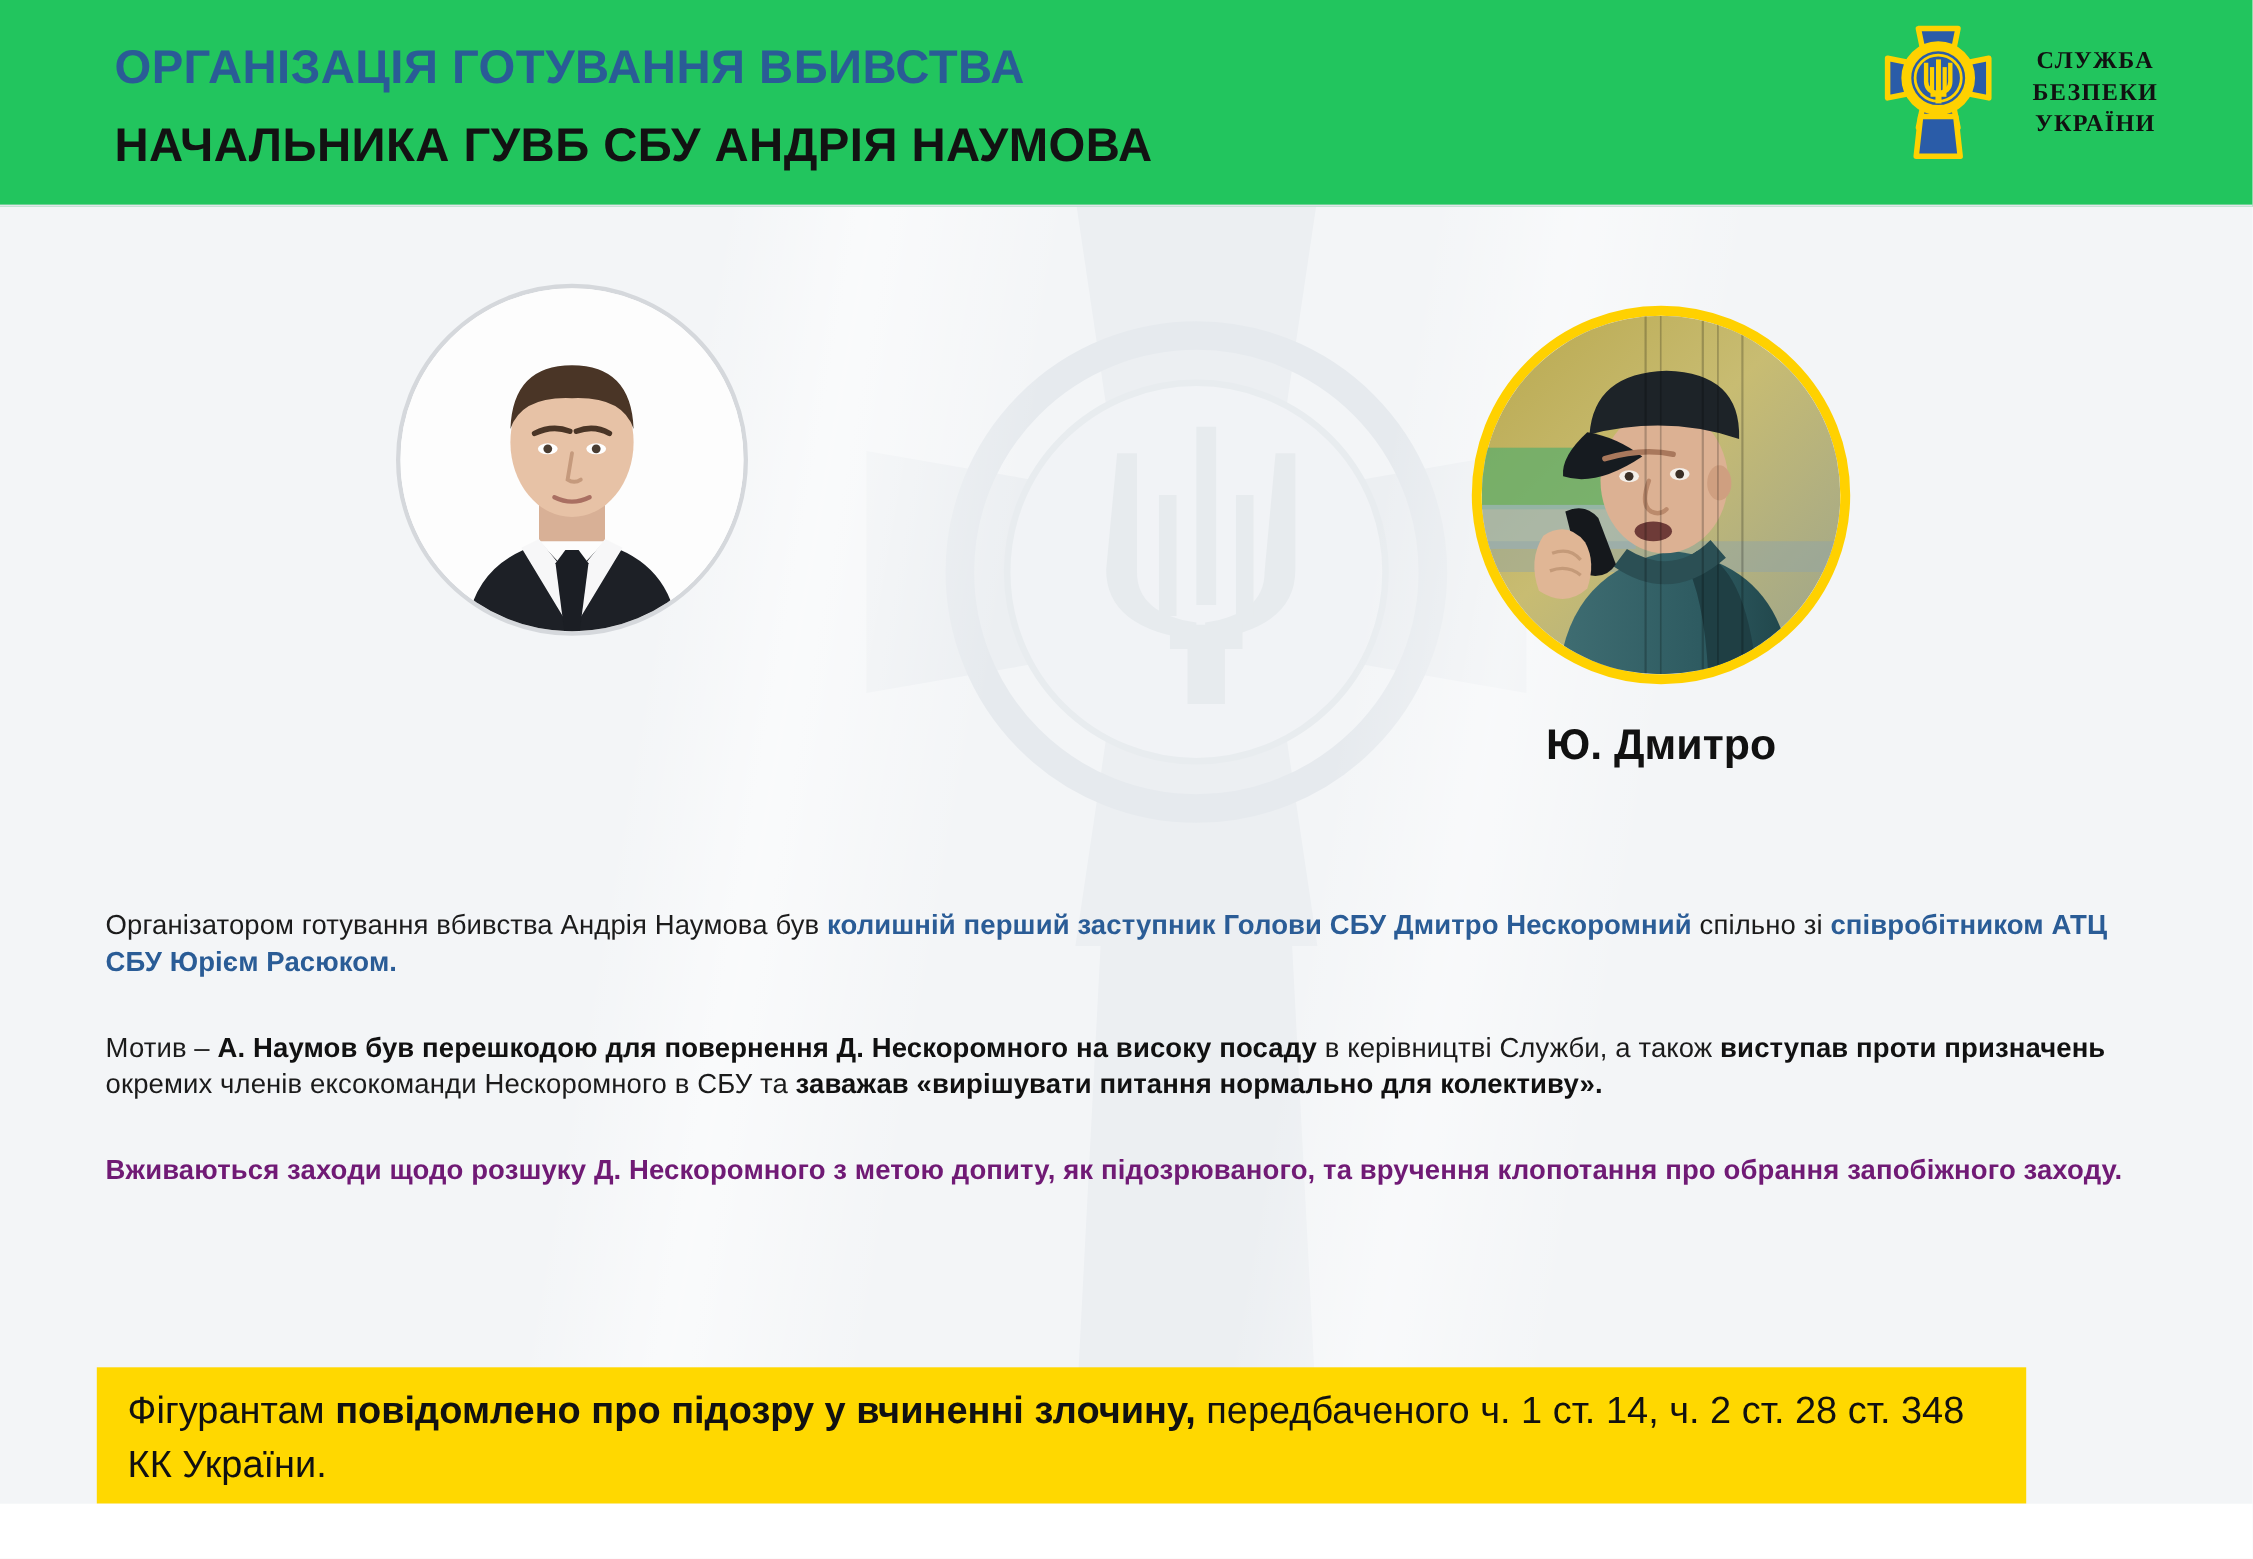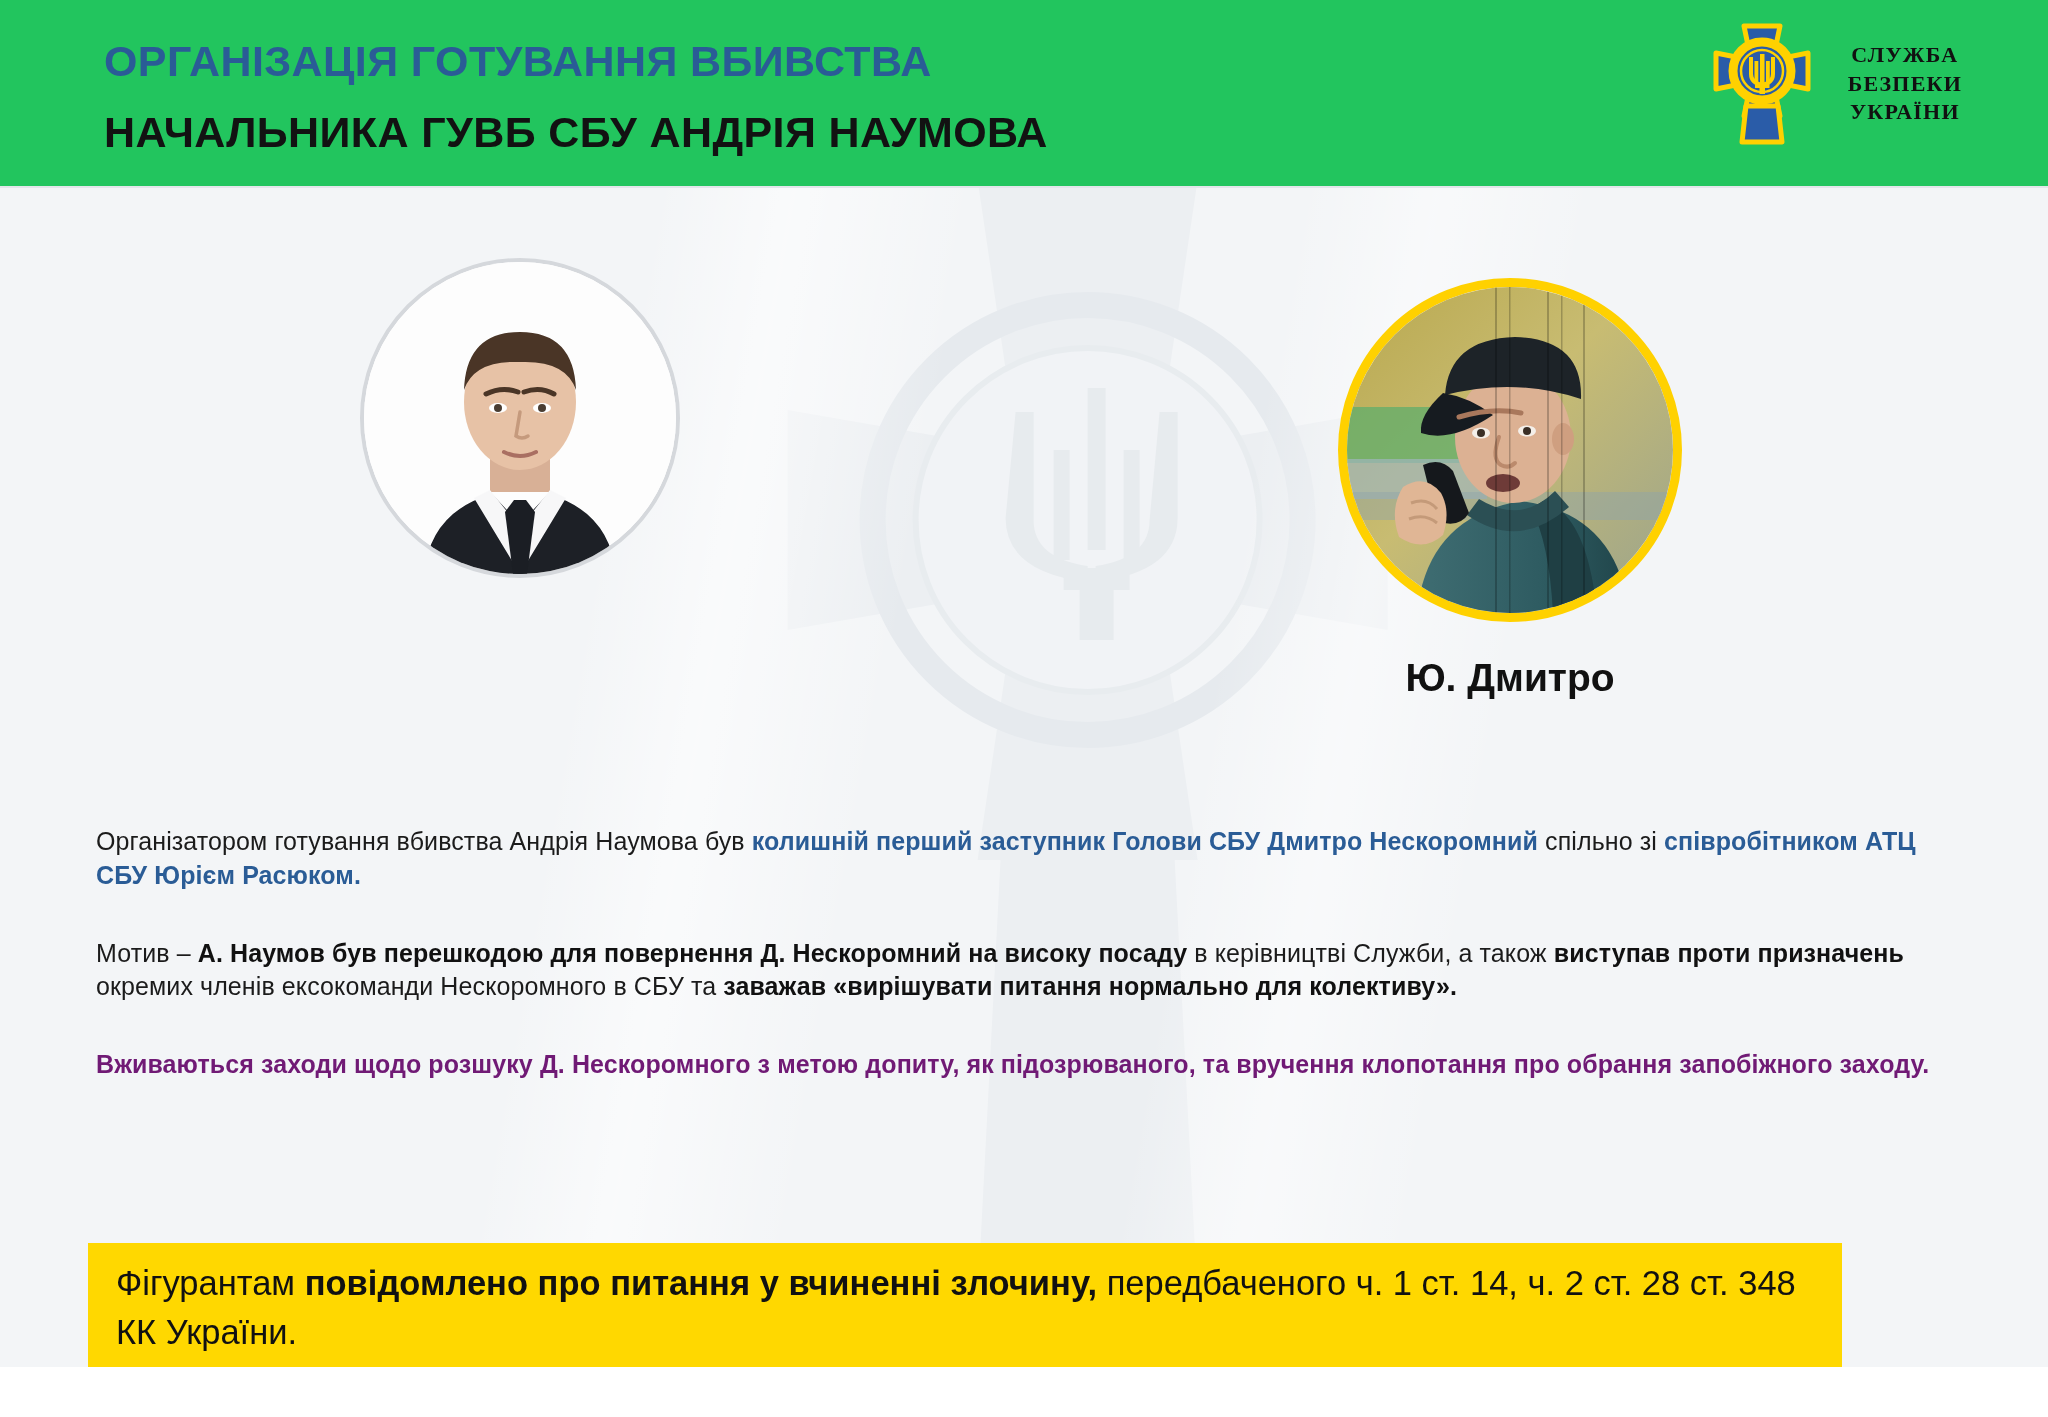--- a/index.html
+++ b/index.html
@@ -328,25 +328,25 @@
         </g>
       </svg>
     </div>
     <div class="person-name">Ю. Дмитро</div>
   </div>
 
   <div class="body-copy">
 
     <p class="para"><span>Організатором готування вбивства Андрія Наумова був </span><span class="blue">колишній перший заступник Голови СБУ Дмитро Нескоромний</span><span> спільно зі </span><span class="blue">співробітником АТЦ СБУ Юрієм Расюком.</span></p>
 
-    <p class="para"><span>Мотив – </span><b>А. Наумов був перешкодою для повернення Д. Нескоромний на високу посаду</b><span> в керівництві Служби, а також </span><b>виступав проти призначень</b><span> окремих членів ексокоманди Нескоромного в СБУ та </span><b>заважав «вирішувати питання нормально для колективу».</b></p>
+    <p class="para"><span>Мотив – </span><b>А. Наумов був перешкодою для повернення Д. Нескоромного на високу посаду</b><span> в керівництві Служби, а також </span><b>виступав проти призначень</b><span> окремих членів ексокоманди Нескоромного в СБУ та </span><b>заважав «вирішувати питання нормально для колективу».</b></p>
 
     <p class="para all-bold"><span>Вживаються заходи щодо розшуку Д. Нескоромного з метою допиту, як підозрюваного, та вручення клопотання про обрання запобіжного заходу.</span></p>
 
   </div>
 
   <div class="banner">
-    <div class="banner-text"><span>Фігурантам </span><b>повідомлено про питання у вчиненні злочину,</b><span> передбаченого ч. 1 ст. 14, ч. 2 ст. 28 ст. 348 КК України.</span></div>
+    <div class="banner-text"><span>Фігурантам </span><b>повідомлено про підозру у вчиненні злочину,</b><span> передбаченого ч. 1 ст. 14, ч. 2 ст. 28 ст. 348 КК України.</span></div>
   </div>
 
   <div class="bottom-strip"></div>
 
 </div>
 
 </body></html>

